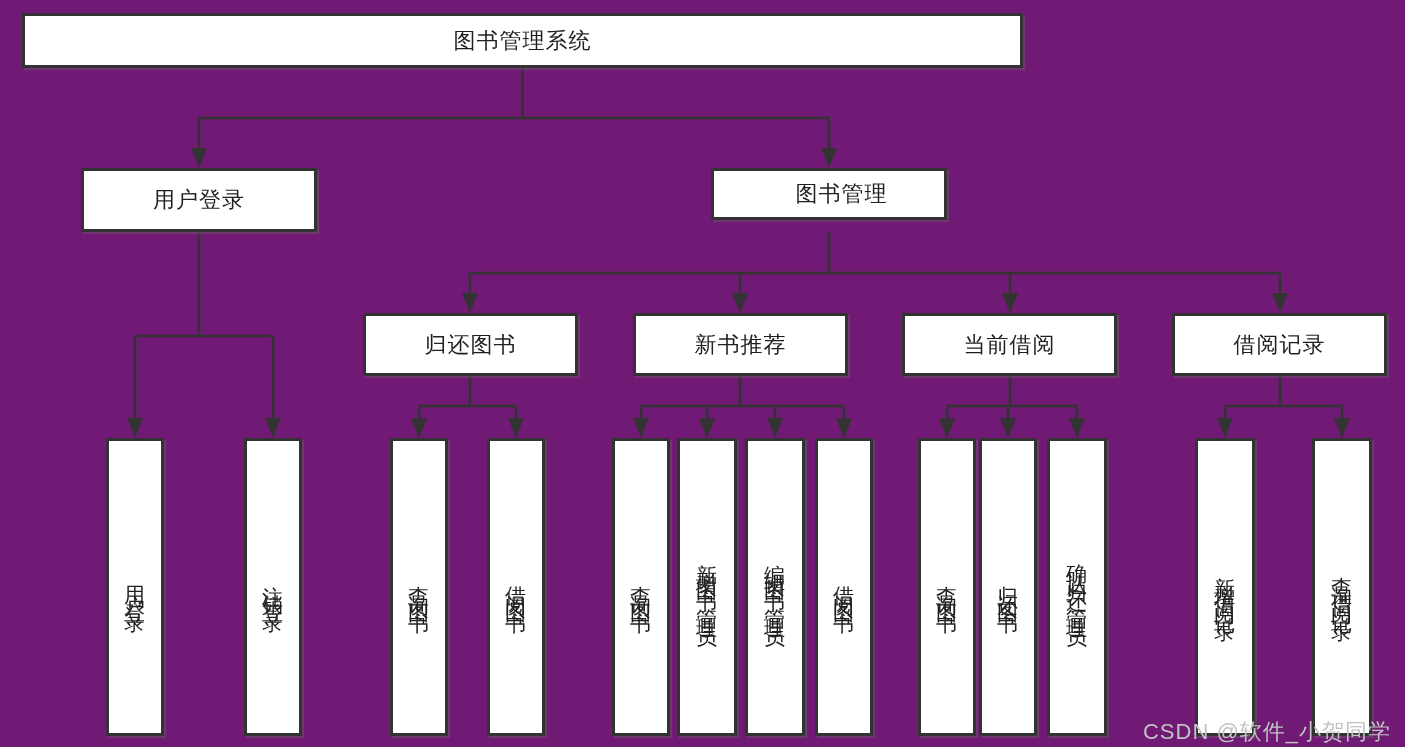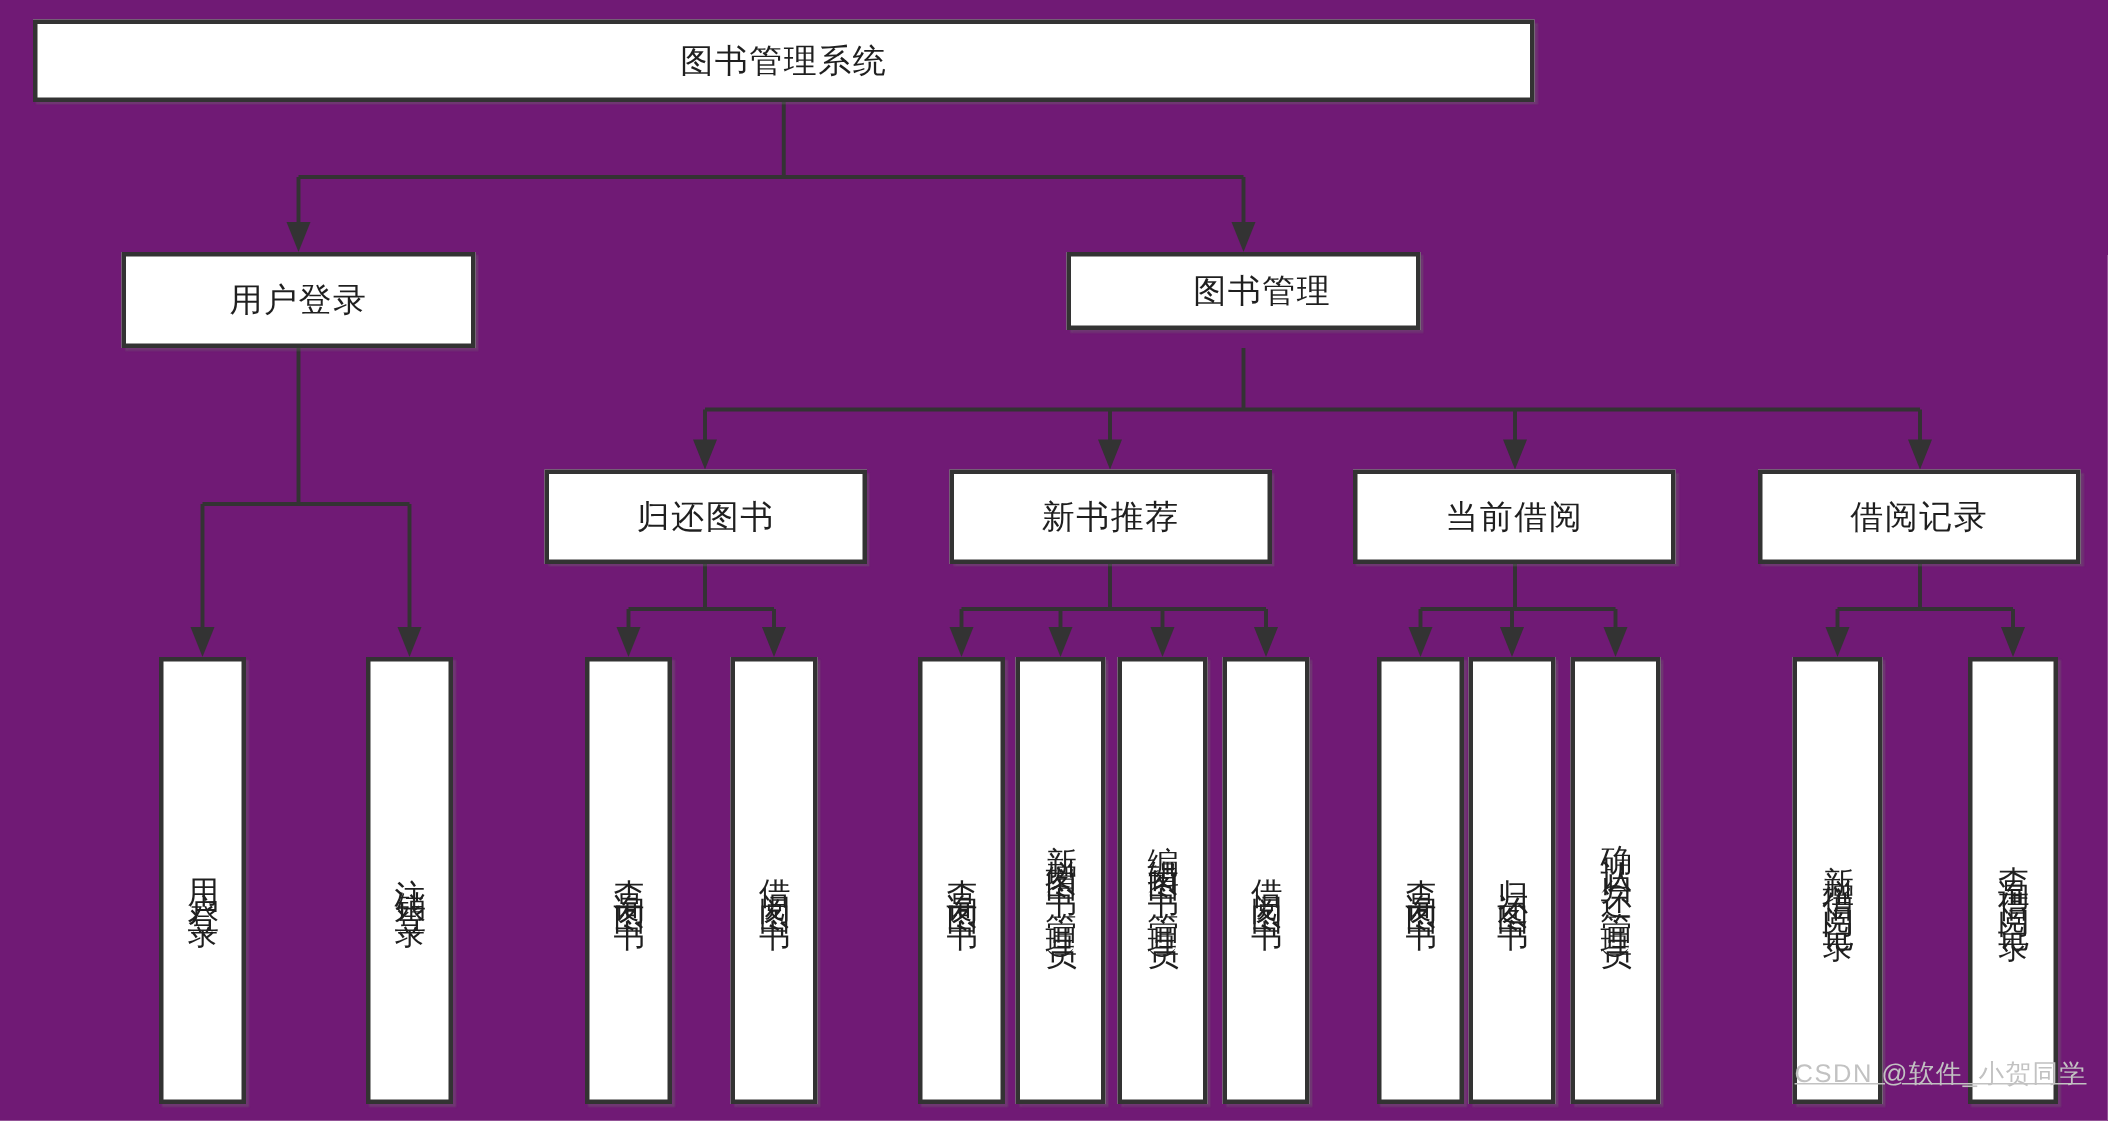--- a/index.html
+++ b/index.html
@@ -20,24 +20,24 @@
   }
   .node.h span{
     font-size:22px;letter-spacing:1px;white-space:nowrap;
   }
   .node.v span{
     writing-mode:vertical-rl;text-orientation:mixed;
     font-size:21px;line-height:1;letter-spacing:9px;
     white-space:nowrap;
   }
   .watermark{
-    position:absolute;right:14px;bottom:20px;
-    font-size:17px;letter-spacing:1px;
+    position:absolute;right:14px;bottom:0;
+    font-size:22px;letter-spacing:1px;
     color:var(--watermark,#c2c2c2);
-    z-index:5;white-space:nowrap;text-decoration:underline;
+    z-index:5;white-space:nowrap;
   }
 </style>
 </head>
 <body style="background: rgb(255, 255, 255);">
 
 <div class="canvas">
 
   <svg class="connectors" viewBox="0 0 1405 747">
       <path d="M522.5 68 V118 M199 118 H829 M199 118 V150 M829 118 V150 M199 232 V336 M135 336 H273 M135 336 V420 M273 336 V420 M829 232 V273 M470 273 H1280 M470 273 V295 M740 273 V295 M1010 273 V295 M1280 273 V295 M470 376 V406 M419 406 H516 M419 406 V420 M516 406 V420 M740 376 V406 M641 406 H844 M641 406 V420 M707 406 V420 M775 406 V420 M844 406 V420 M1010 376 V406 M947 406 H1077 M947 406 V420 M1008 406 V420 M1077 406 V420 M1280 376 V406 M1225 406 H1342 M1225 406 V420 M1342 406 V420 " fill="none" stroke="#333333" stroke-width="2.6"></path>
       <polygon points="191,148 207,148 199,168" fill="#333333"></polygon>

